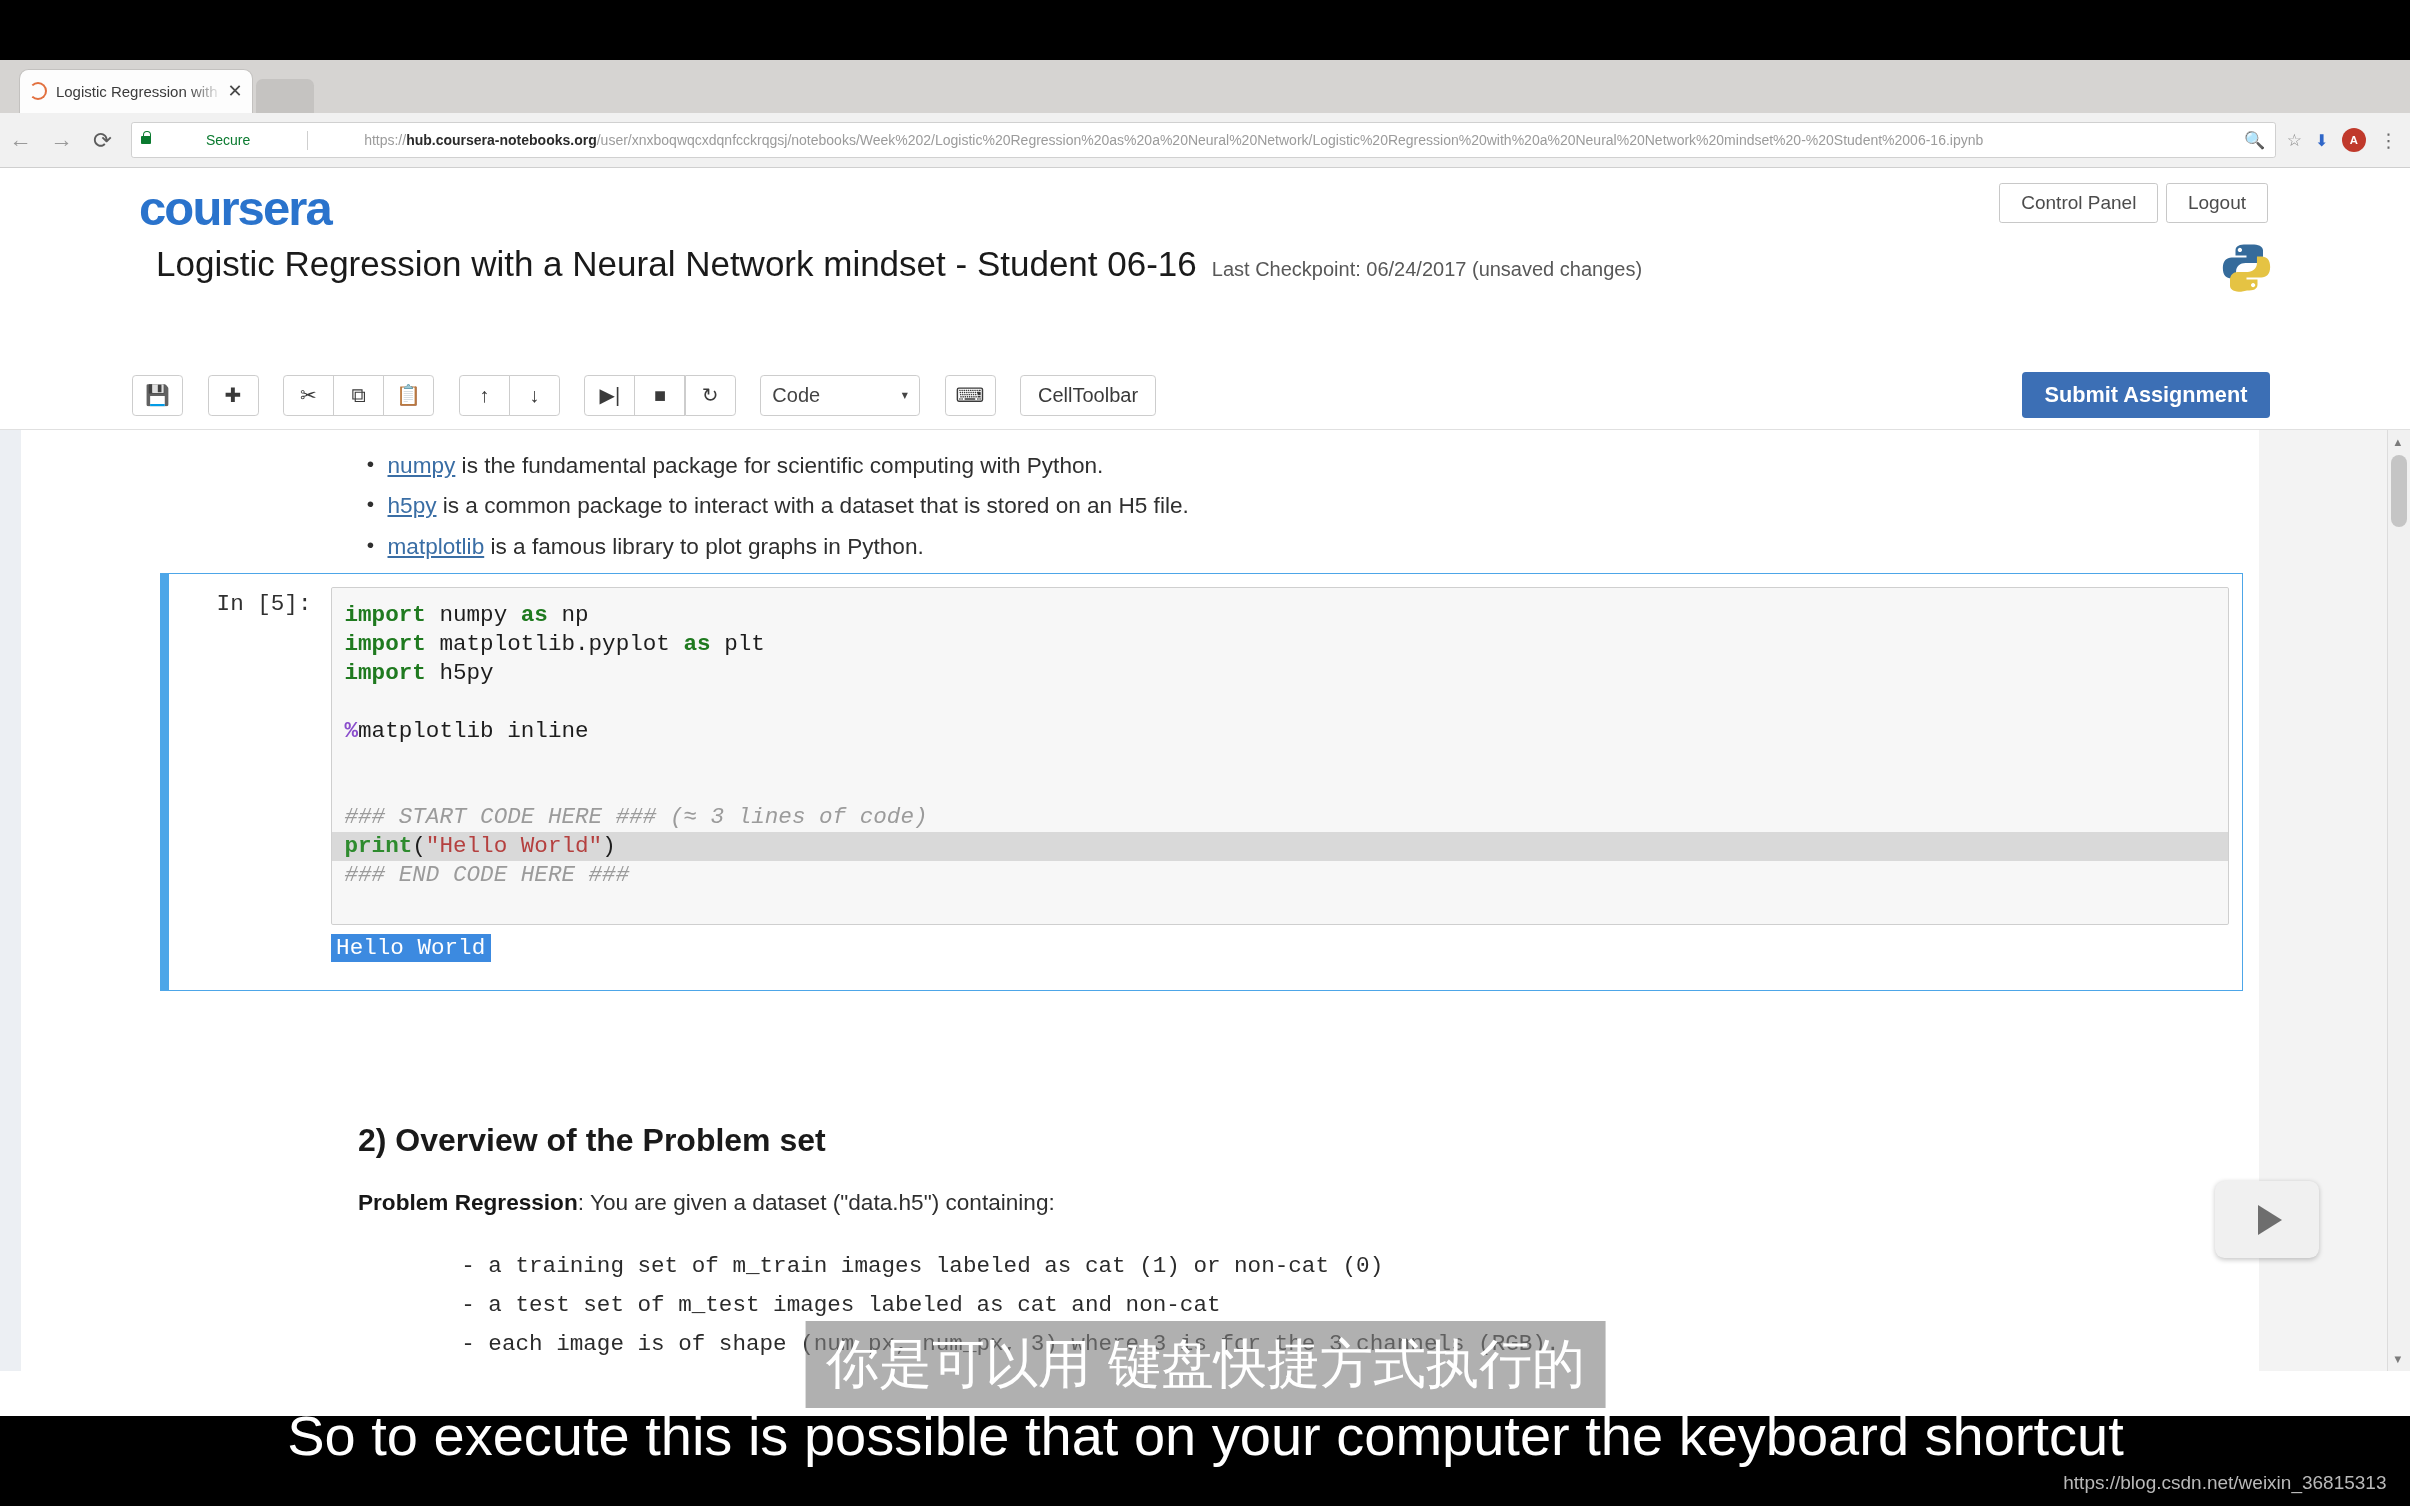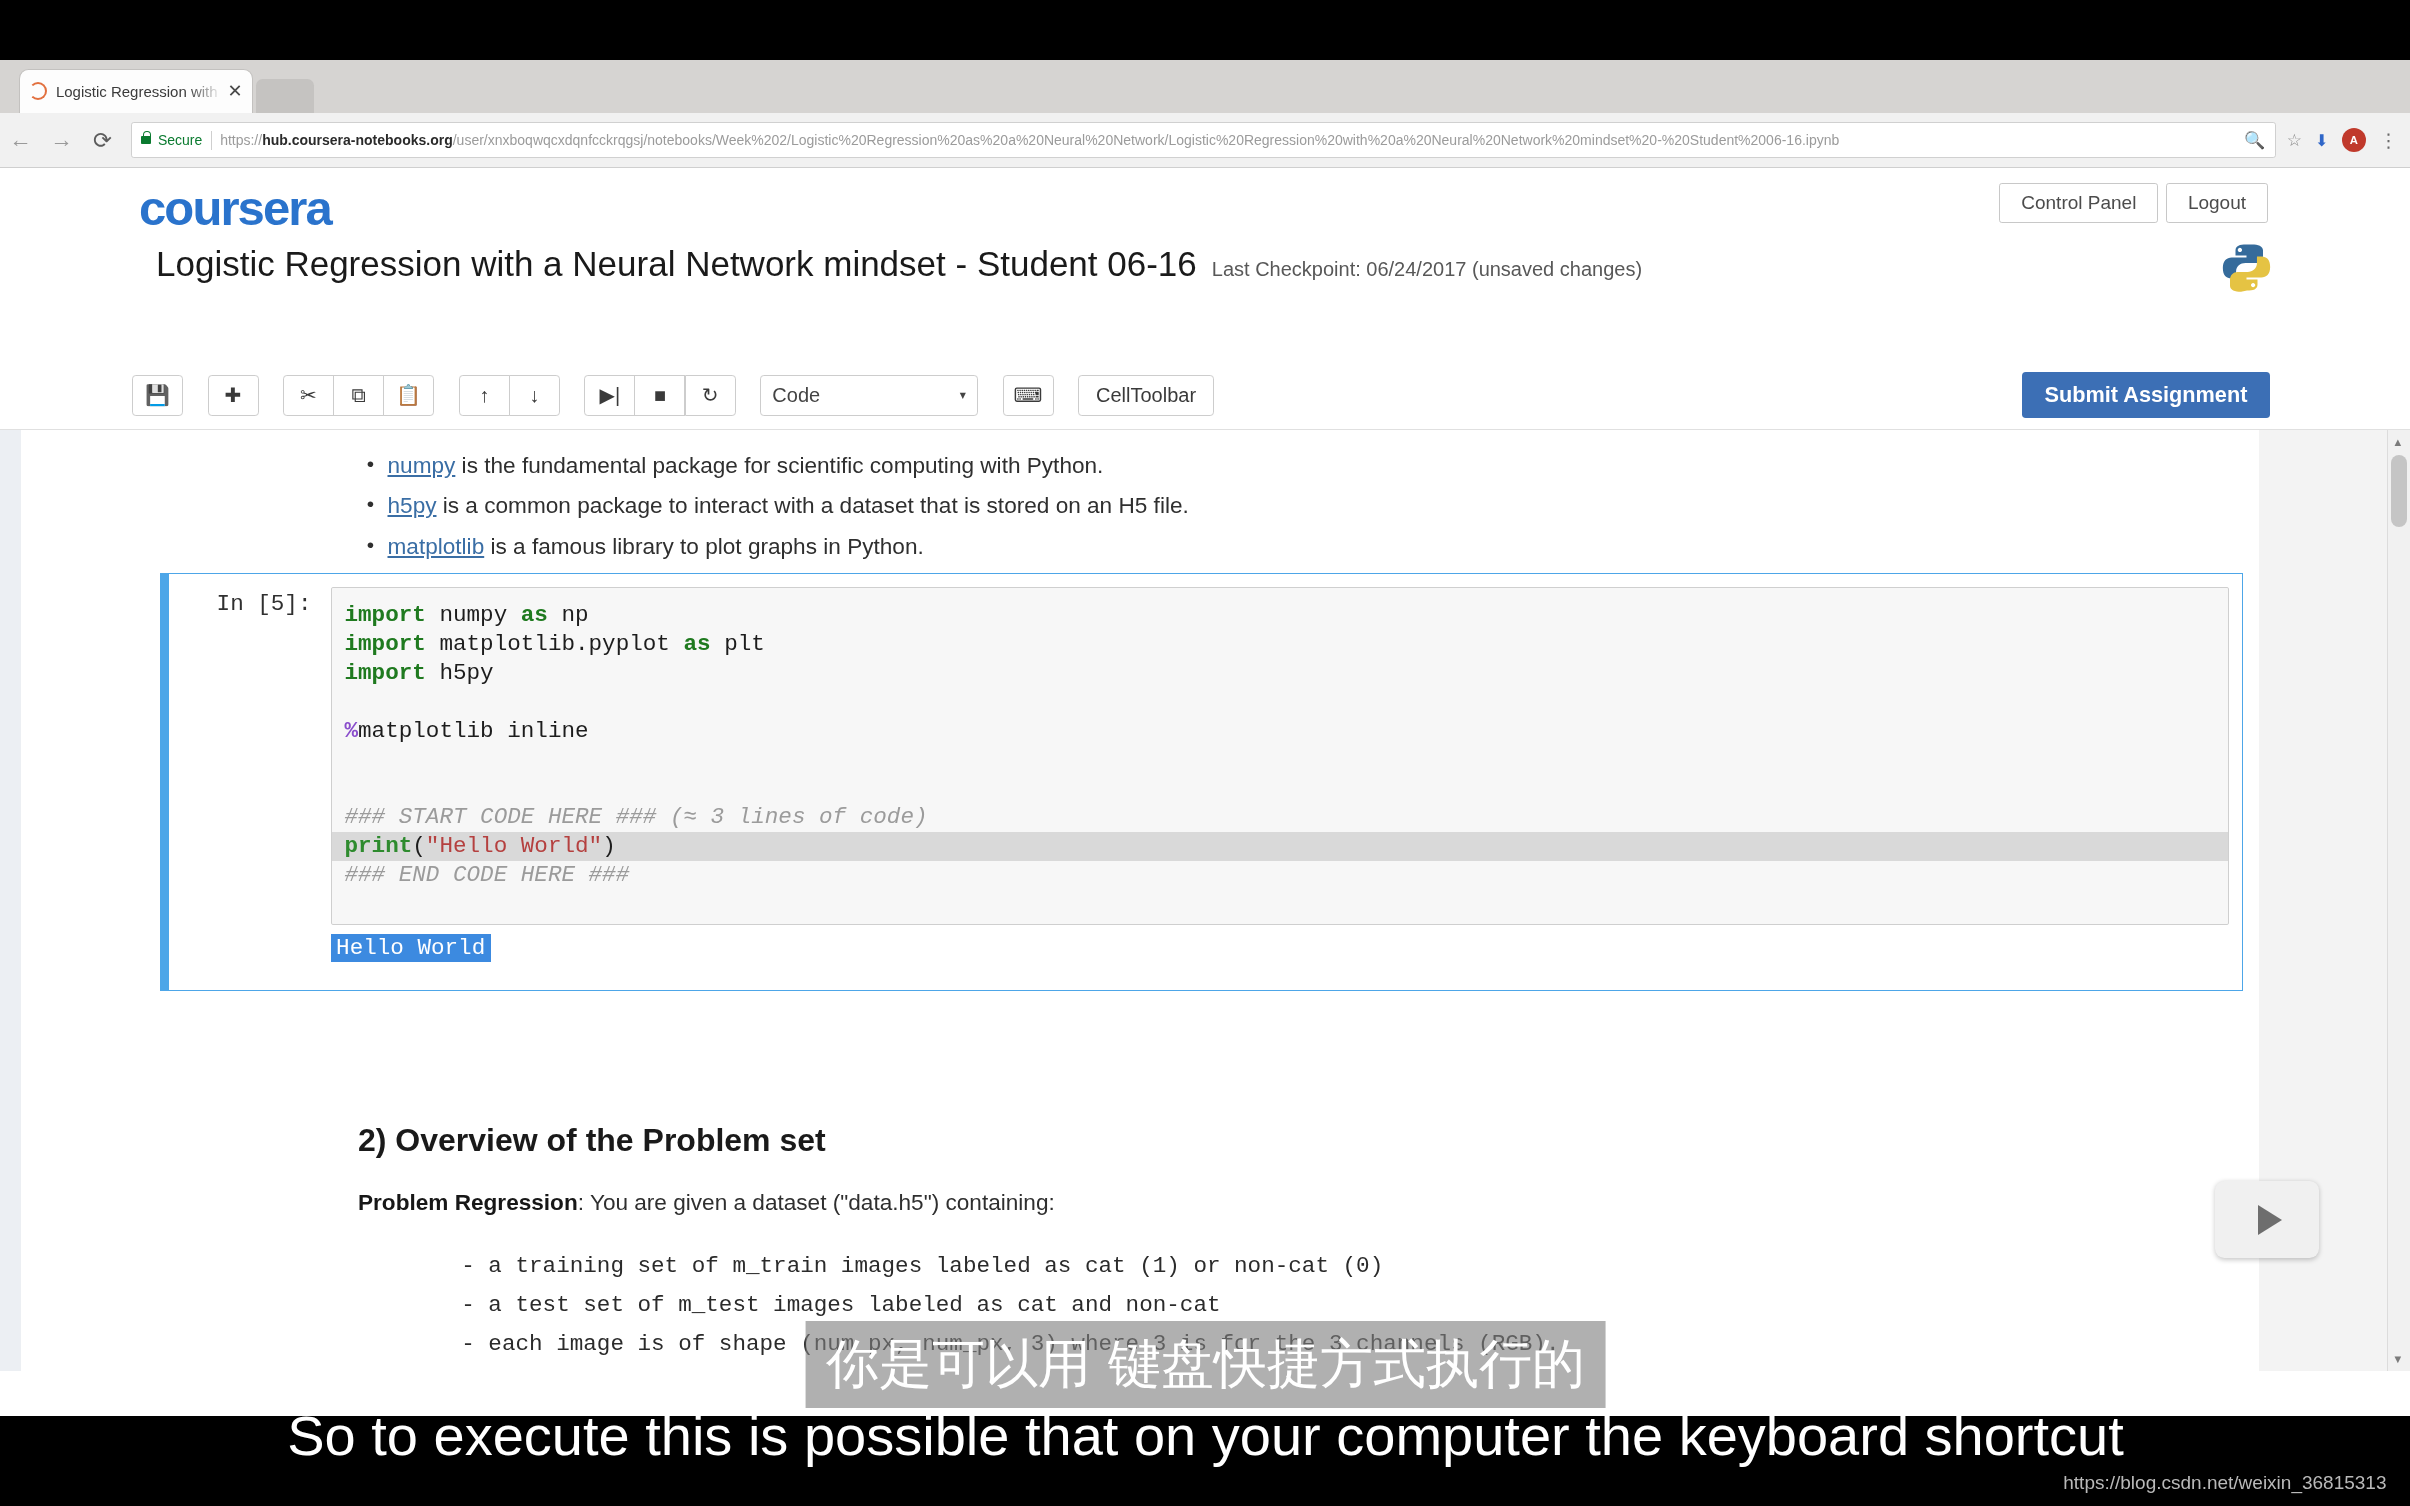--- a/index.html
+++ b/index.html
@@ -60,21 +60,21 @@
   .omnibar {
     position: relative; height: 55px; width: 100%;
     background: #f1f1f1; border-bottom: 0.9px solid #cfcfcf;
     display: flex; align-items: center;
   }
   .nav-btn { width: 41px; text-align: center; font-size: 22.6px; color: #9a9a9a; flex: 0 0 auto; }
   .nav-reload { width: 41px; text-align: center; font-size: 22.6px; color: #5c5c5c; flex: 0 0 auto; }
   .urlbox {
     flex: 1 1 auto; margin: 0 11.3px 0 7.5px; height: 36px; background: #fff;
     border: 0.9px solid #d0d0d0; border-radius: 2.8px;
-    display: flex; align-items: center; padding: 0 9.4px; overflow: hidden;
+    display: flex; align-items: center; padding: 0 9.4px; overflow: hidden; gap: 48px;
   }
   .lock {
     width: 10.4px; height: 8.5px; background: #0a7a2f; position: relative;
     margin-right: 6.6px; border-radius: 0.9px; flex: 0 0 auto;
   }
   .lock::before {
     content:""; position: absolute; left: 2.4px; top: -4.7px;
     width: 5.6px; height: 5.6px; border: 1.9px solid #0a7a2f; border-bottom: none;
     border-top-left-radius: 3.8px; border-top-right-radius: 3.8px;
   }
@@ -139,21 +139,21 @@
   .tgrp { display: flex; margin-right: 24.5px; }
   .tbtn {
     width: 51px; height: 41px; border: 0.9px solid #cdcdcd; background: #fff;
     display: flex; align-items: center; justify-content: center;
     font-size: 20px; color: #3a3a3a; margin-left: -0.9px;
   }
   .tgrp .tbtn:first-child { border-top-left-radius: 3.8px; border-bottom-left-radius: 3.8px; margin-left: 0; }
   .tgrp .tbtn:last-child  { border-top-right-radius: 3.8px; border-bottom-right-radius: 3.8px; }
   .tbtn.single { border-radius: 3.8px; }
   .celltype-select {
-    width: 218px; height: 41px; border: 0.9px solid #cdcdcd; border-radius: 3.8px;
+    width: 160px; height: 41px; border: 0.9px solid #cdcdcd; border-radius: 3.8px;
     background: #fff; display: flex; align-items: center; justify-content: space-between;
     padding: 0 11.3px; font-size: 20px; color: #444; margin-right: 24.5px;
   }
   .caret { font-size: 12.2px; color: #444; }
   .celltoolbar-btn {
     height: 41px; border: 0.9px solid #cdcdcd; border-radius: 3.8px; background: #fff;
     display: flex; align-items: center; padding: 0 17px; font-size: 20px; color: #3a3a3a;
   }
   .submit-btn {
     position: absolute; right: 141px; top: 11.3px;

